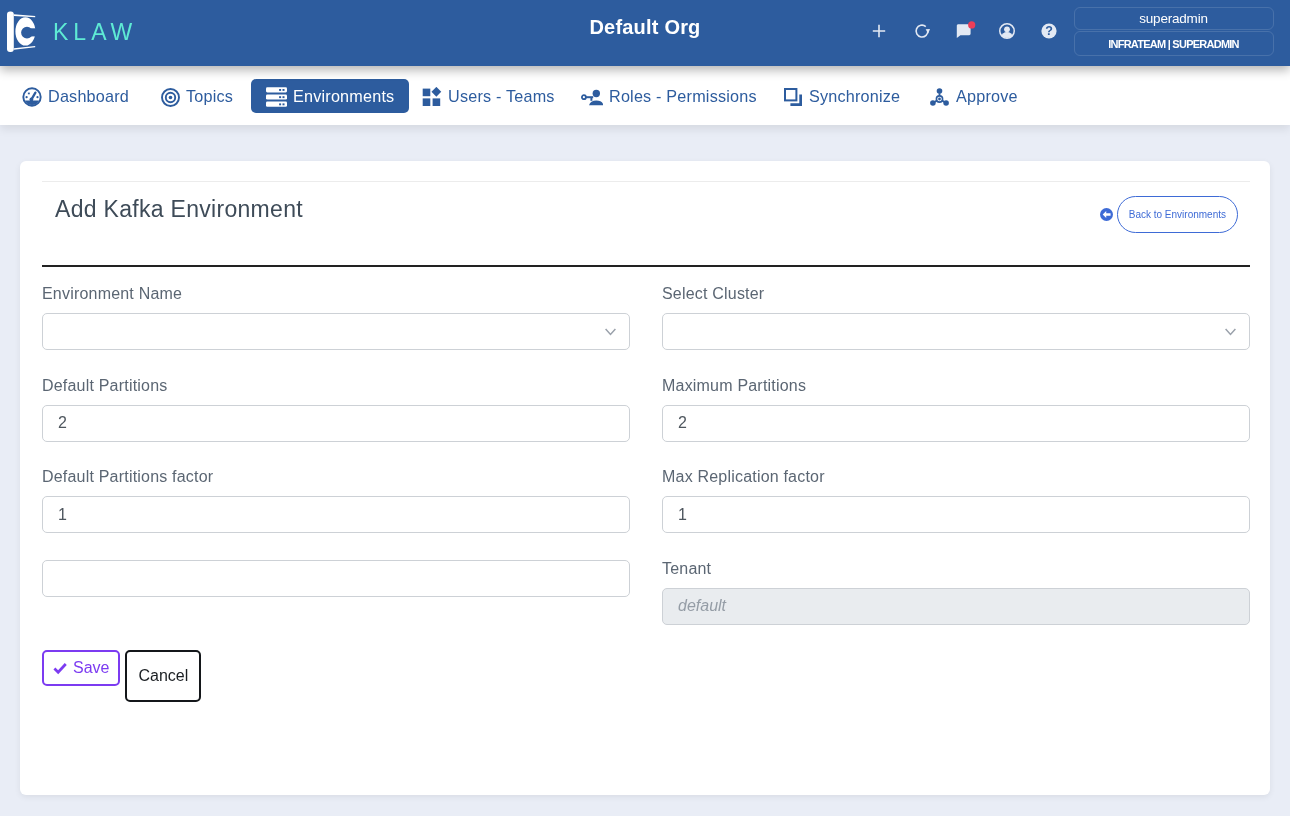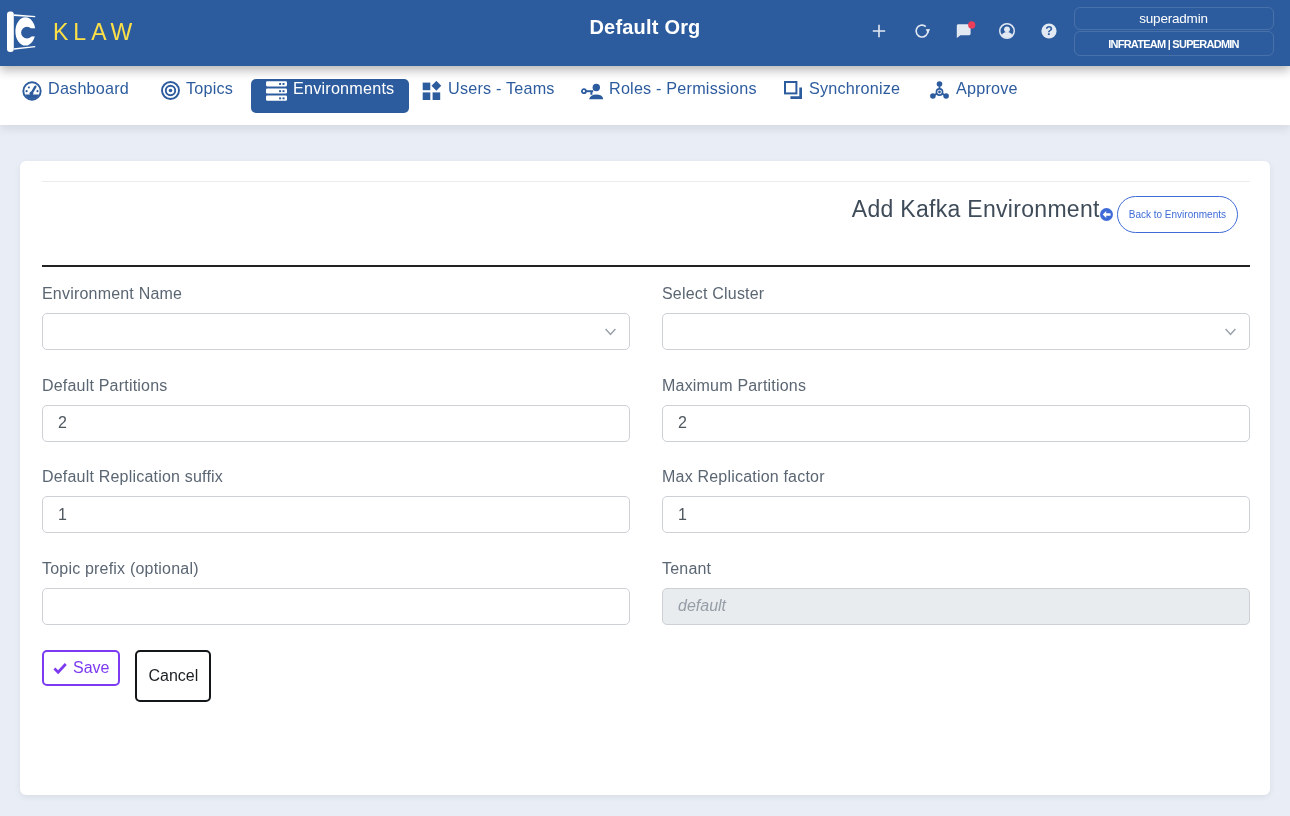--- a/index.html
+++ b/index.html
@@ -2,54 +2,54 @@
 <html><head>
 <meta charset="utf-8">
 <style>
 * { margin:0; padding:0; box-sizing:border-box; }
 html,body { width:1290px; height:816px; overflow:hidden; }
 body { background:#e9edf6; font-family:"Liberation Sans", sans-serif; }
 
 
 .topbar { position:relative; height:66px; background:#2d5c9e; box-shadow:0 4px 10px rgba(0,0,0,0.3); z-index:30; }
 .logo-wrap { position:absolute; left:6px; top:11px; display:flex; align-items:flex-start; }
-.klaw-text { color:#fde047; font-size:23px; letter-spacing:5px; font-weight:400; margin-left:13px; margin-top:8px; }
+.klaw-text { color:#5eead4; font-size:23px; letter-spacing:5px; font-weight:400; margin-left:13px; margin-top:8px; }
 .org-title { position:absolute; left:0; right:0; top:0; height:55px; display:flex; align-items:center; justify-content:center; color:#fff; font-size:20px; font-weight:700; letter-spacing:0.2px; }
 .nav-icons { position:absolute; top:0; height:62px; left:871px; display:flex; align-items:center; gap:26.5px; }
 .nav-icons .ic { width:16px; height:16px; position:relative; }
 .userbox { position:absolute; right:16.5px; top:7px; width:200px; }
 .userbox .ub { border:1px solid rgba(255,255,255,0.13); border-radius:6px; display:flex; align-items:center; justify-content:center; color:#fff; }
 .userbox .ub1 { height:23px; font-size:13.5px; font-weight:400; margin-bottom:1px; letter-spacing:-0.2px; }
 .userbox .ub2 { height:25px; font-size:11px; font-weight:700; letter-spacing:-0.75px; }
 
 
 .tabs { position:relative; height:59px; background:#fff; box-shadow:0 4px 9px rgba(0,0,0,0.09); z-index:20; }
-.tab { position:absolute; top:13px; display:flex; padding:0 15px; height:34px; color:#2d5c9e; font-size:16.2px; letter-spacing:0.2px; border-radius:5px; text-decoration:none; white-space:nowrap; }
+.tab { position:absolute; top:13px; display:flex; align-items:center; padding:0 15px; height:34px; color:#2d5c9e; font-size:16.2px; letter-spacing:0.2px; border-radius:5px; text-decoration:none; white-space:nowrap; }
 .tab:nth-child(1){left:7px;} .tab:nth-child(2){left:146px;} .tab:nth-child(3){left:251px;} .tab:nth-child(4){left:407px;} .tab:nth-child(5){left:566px;} .tab:nth-child(6){left:769px;} .tab:nth-child(7){left:915px;}
 .tab svg { margin-right:6px; flex:0 0 auto; margin-top:2px; }
 .tab.active { background:#2d5c9e; color:#fff; }
 
 
 .main { padding:36px 20px 0 20px; }
 .card { background:#fff; border-radius:6px; box-shadow:0 2px 6px rgba(0,0,0,0.07); padding:19px 20px 0 22px; height:634px; }
 .hr-light { border:none; border-top:1px solid #ececec; margin-top:1px; }
-.card-head { display:flex; align-items:flex-start; justify-content:flex-end; margin-top:14px; height:37px; }
+.card-head { display:flex; align-items:flex-start; justify-content:space-between; margin-top:14px; height:37px; }
 .card-title { font-size:23px; line-height:26px; color:#3e4b58; font-weight:500; letter-spacing:0.3px; padding-left:13px; }
 .head-right { display:flex; align-items:center; height:37px; margin-right:12px; }
 .btn-back { display:flex; align-items:center; justify-content:center; height:37px; padding:0 11px; border:1px solid #3e6bd6; border-radius:19px; color:#3e6bd6; font-size:10px; background:#fff; margin-left:4px; }
 .hr-dark { border:none; border-top:2px solid #222; margin-top:32px; }
 
 .formgrid { display:grid; grid-template-columns:1fr 1fr; column-gap:32px; margin-top:18px; }
 .fg { margin-bottom:26.5px; }
 .fg label { display:block; font-size:16px; color:#5b6673; margin-bottom:10px; letter-spacing:0.2px; }
 .ctrl { position:relative; width:100%; height:37px; border:1px solid #cdd1d6; border-radius:5px; background:#fff; font-size:16px; color:#4e565e; padding:0 15px; display:flex; align-items:center; }
 .ctrl.disabled { background:#e9ecef; color:#959da6;font-style:italic; }
 .chev { position:absolute; right:12.5px; top:14px; width:13px; height:8px; }
 .btnrow { margin-top:-1px; display:flex; }
-.btn-save { display:flex; align-items:center; height:36px; padding:0 9px; background:#fff; border:2px solid #7c3bf1; border-radius:5px; color:#7c3bf1; font-size:16px; margin-right:15px; }
+.btn-save { display:flex; align-items:center; height:36px; padding:0 9px; background:#fff; border:2px solid #7c3bf1; border-radius:5px; color:#7c3bf1; font-size:16px; margin-right:5px; }
 .btn-save svg { margin-right:6px; }
 .btn-cancel { display:flex; align-items:center; height:52px; padding:0 11px; background:#fff; border:2px solid #14171a; border-radius:5px; color:#1a1e22; font-size:16px; }
 </style>
 </head>
 <body>
 
 <div class="topbar">
   <div class="logo-wrap">
     <svg width="34" height="42" viewBox="0 0 34 42">
       <rect x="1" y="0.4" width="6.8" height="40.6" rx="3" fill="#fff"></rect>
@@ -207,29 +207,28 @@
       </div>
       <div class="fg">
         <label>Default Partitions</label>
         <div class="ctrl">2</div>
       </div>
       <div class="fg">
         <label>Maximum Partitions</label>
         <div class="ctrl">2</div>
       </div>
       <div class="fg">
-        <label>Default Replication suffix</label>
+        <label>Default Partitions factor</label>
         <div class="ctrl">1</div>
       </div>
       <div class="fg">
         <label>Max Replication factor</label>
         <div class="ctrl">1</div>
       </div>
       <div class="fg">
-        <label>Topic prefix (optional)</label>
         <div class="ctrl"></div>
       </div>
       <div class="fg">
         <label>Tenant</label>
         <div class="ctrl disabled">default</div>
       </div>
       <div></div>
     </div>
     <div class="btnrow">
       <div class="btn-save"><svg width="14" height="14" viewBox="0 0 16 16">

